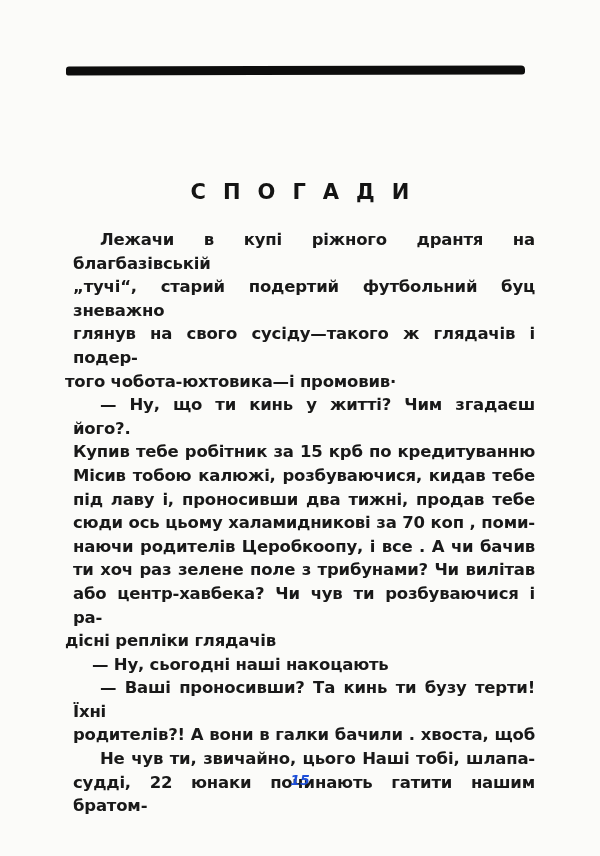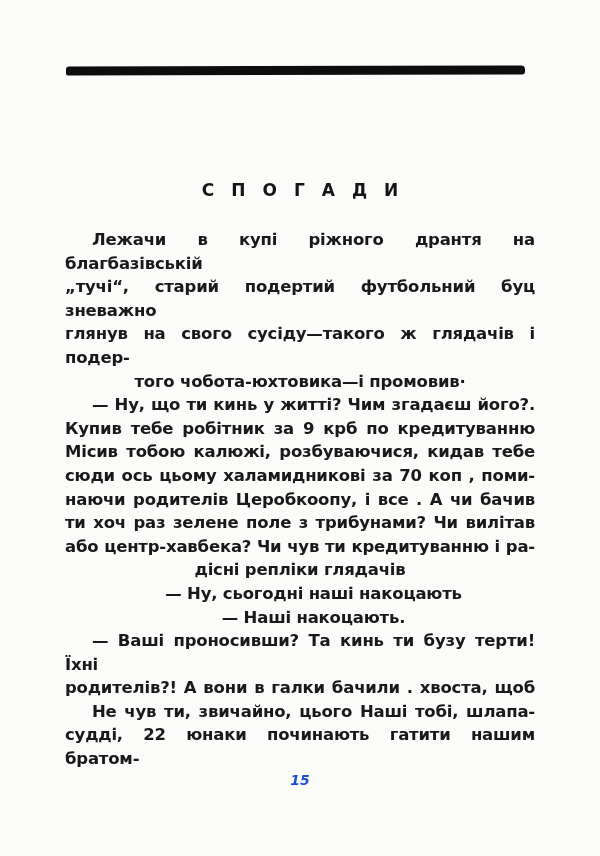--- a/index.html
+++ b/index.html
@@ -29,44 +29,45 @@
     border-radius: 3px 4px 3px 2px;
     transform: rotate(-0.12deg);
   }
   .title {
     position: absolute;
     left: 65px;
     top: 180px;
     width: 470px;
     margin: 0;
     text-align: center;
-    font-size: 17px;
+    font-size: 21px;
     font-weight: bold;
     letter-spacing: 17px;
     text-indent: 17px; 
     color: #141414;
   }
   .text-block {
     position: absolute;
     left: 65px;
     top: 228px;
     width: 470px;
   }
   .line {
     font-size: 16.5px;
     font-weight: bold;
     line-height: 23.6px;
     letter-spacing: -0.2px;
-    text-align: center;
+    text-align: left;
     white-space: normal;
     color: #191919;
   }
   .line.fill {
     text-align: justify;
     text-align-last: justify;
+    margin-left: 8px;
   }
   .line.indent {
     text-indent: 27px;
   }
   .page-number {
     position: absolute;
     left: 65px;
     top: 772px;
     width: 470px;
     text-align: center;
@@ -81,28 +82,28 @@
 
 <div class="page">
   <div class="rule"></div>
   <h1 class="title">СПОГАДИ</h1>
   <div class="text-block">
       <div class="line indent fill">Лежачи в купі ріжного дрантя на благбазівській</div>
       <div class="line fill">„тучі“, старий подертий футбольний буц зневажно</div>
       <div class="line fill">глянув на свого сусіду—такого ж глядачів і подер-</div>
       <div class="line">того чобота-юхтовика—і промовив·</div>
       <div class="line indent fill">— Ну, що ти кинь у житті? Чим згадаєш його?.</div>
-      <div class="line fill">Купив тебе робітник за 9 крб по кредитуванню</div>
+      <div class="line fill">Купив тебе робітник за 15 крб по кредитуванню</div>
       <div class="line fill">Місив тобою калюжі, розбуваючися, кидав тебе</div>
+      <div class="line fill">під лаву і, проносивши два тижні, продав тебе</div>
       <div class="line fill">сюди ось цьому халамидникові за 70 коп , поми-</div>
       <div class="line fill">наючи родителів Церобкоопу, і все . А чи бачив</div>
       <div class="line fill">ти хоч раз зелене поле з трибунами? Чи вилітав</div>
-      <div class="line fill">або центр-хавбека? Чи чув ти кредитуванню і ра-</div>
+      <div class="line fill">або центр-хавбека? Чи чув ти розбуваючися і ра-</div>
       <div class="line">дісні репліки глядачів</div>
       <div class="line indent">— Ну, сьогодні наші накоцають</div>
-      <div class="line indent">— Наші накоцають.</div>
       <div class="line indent fill">— Ваші проносивши? Та кинь ти бузу терти! Їхні</div>
       <div class="line fill">родителів?! А вони в галки бачили . хвоста, щоб</div>
       <div class="line indent fill">Не чув ти, звичайно, цього Наші тобі, шлапа-</div>
       <div class="line fill">судді, 22 юнаки починають гатити нашим братом-</div>
     </div>
   <div class="page-number">15</div>
 </div>
 
 </body></html>

